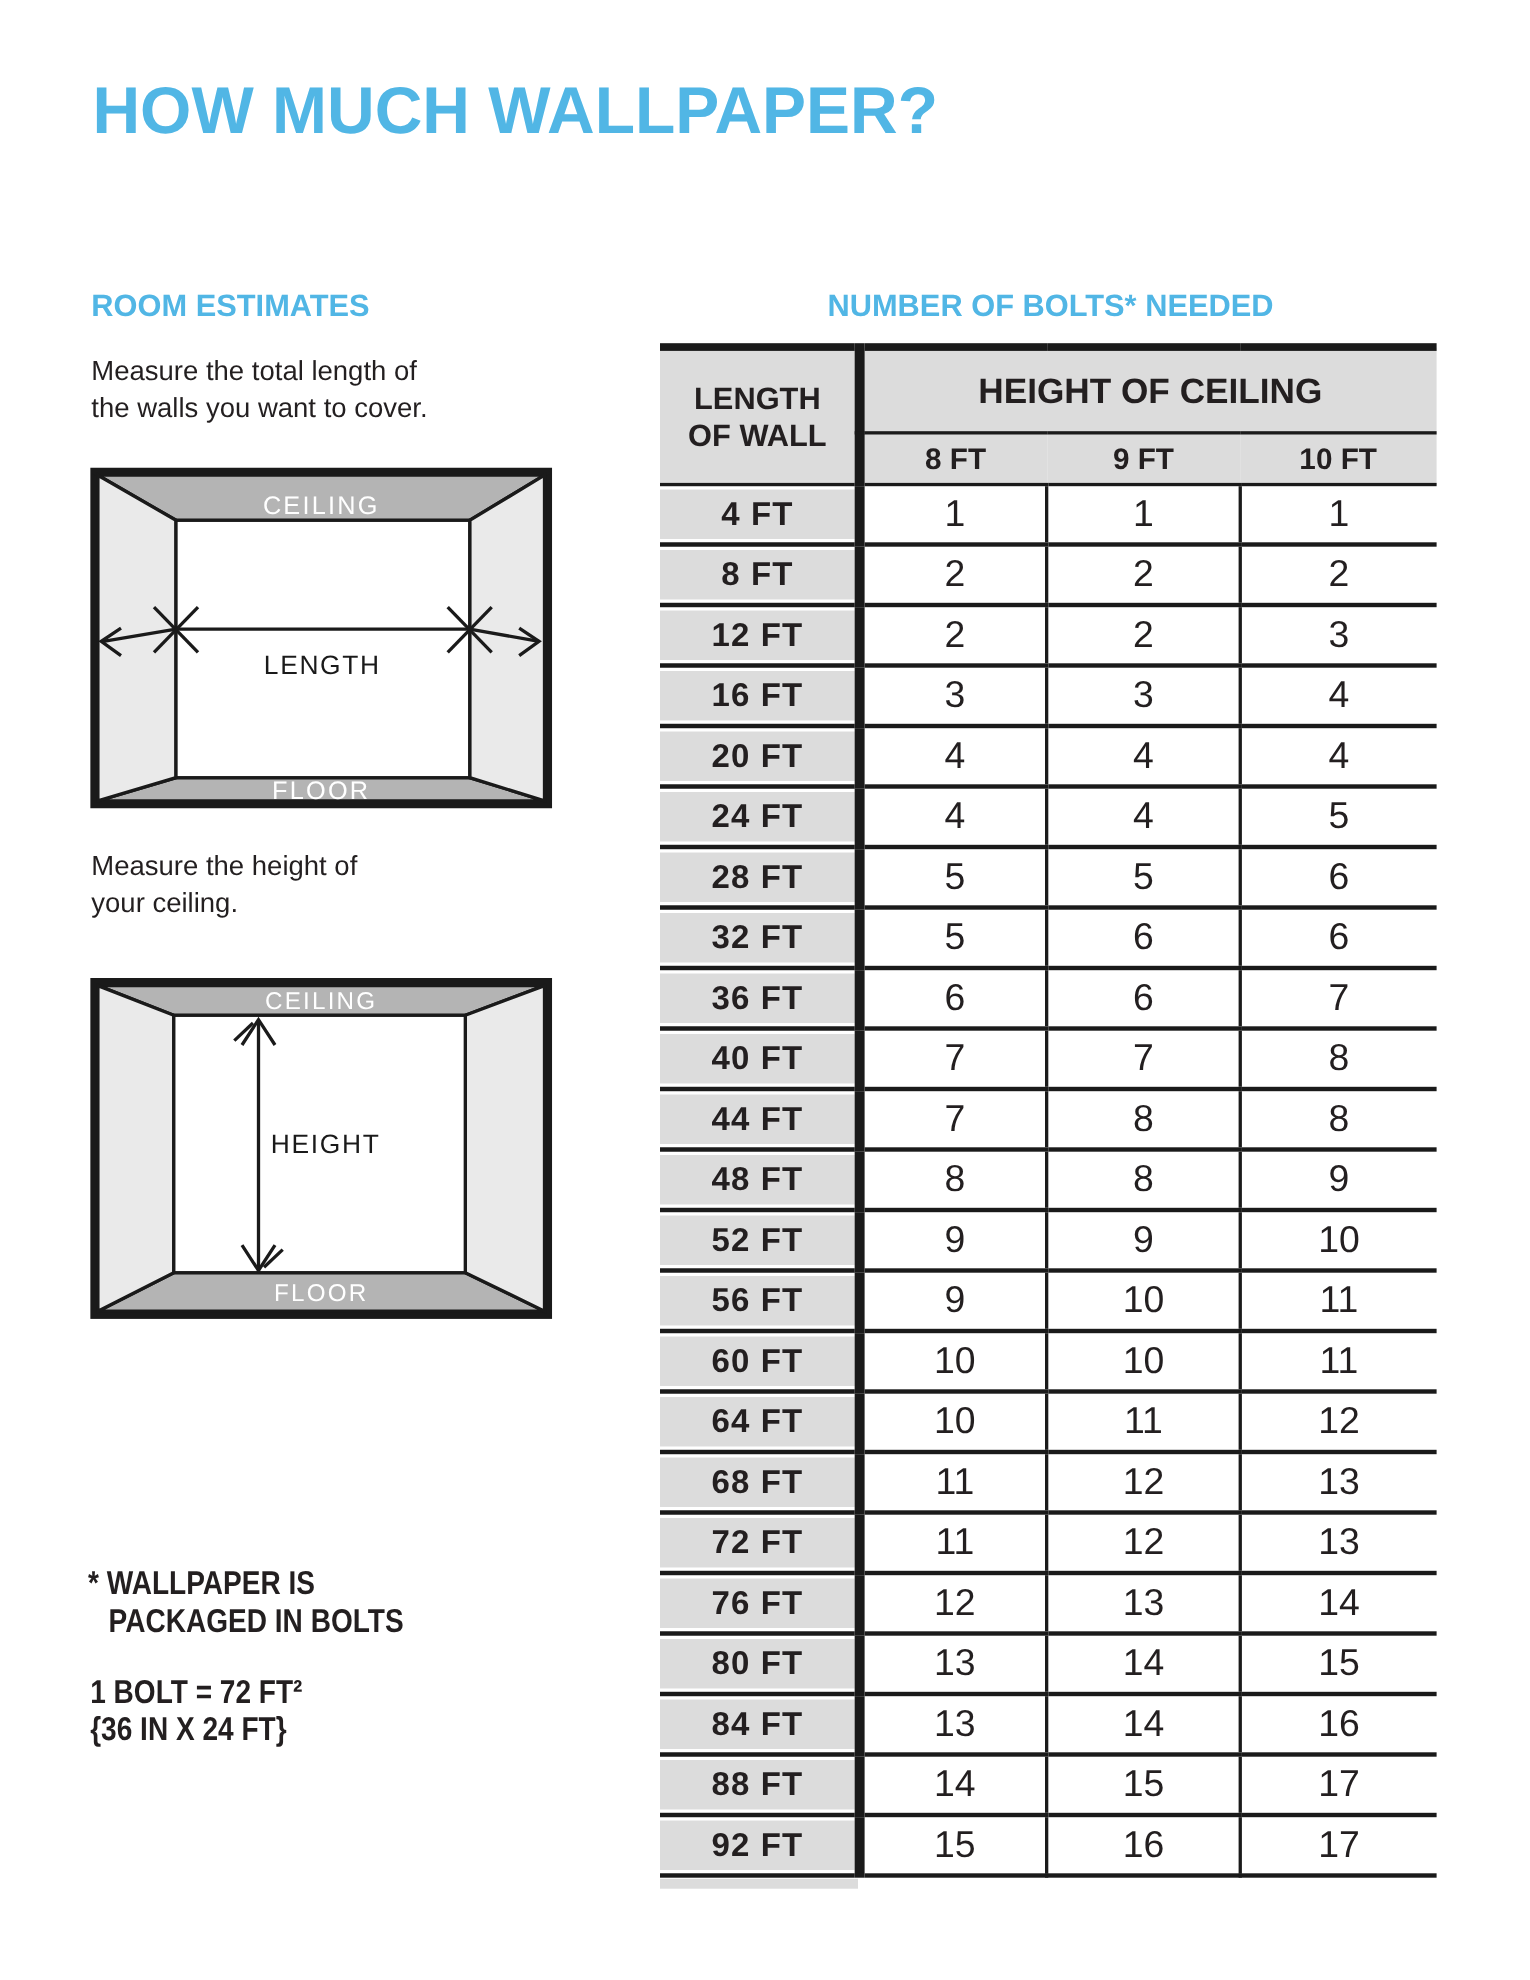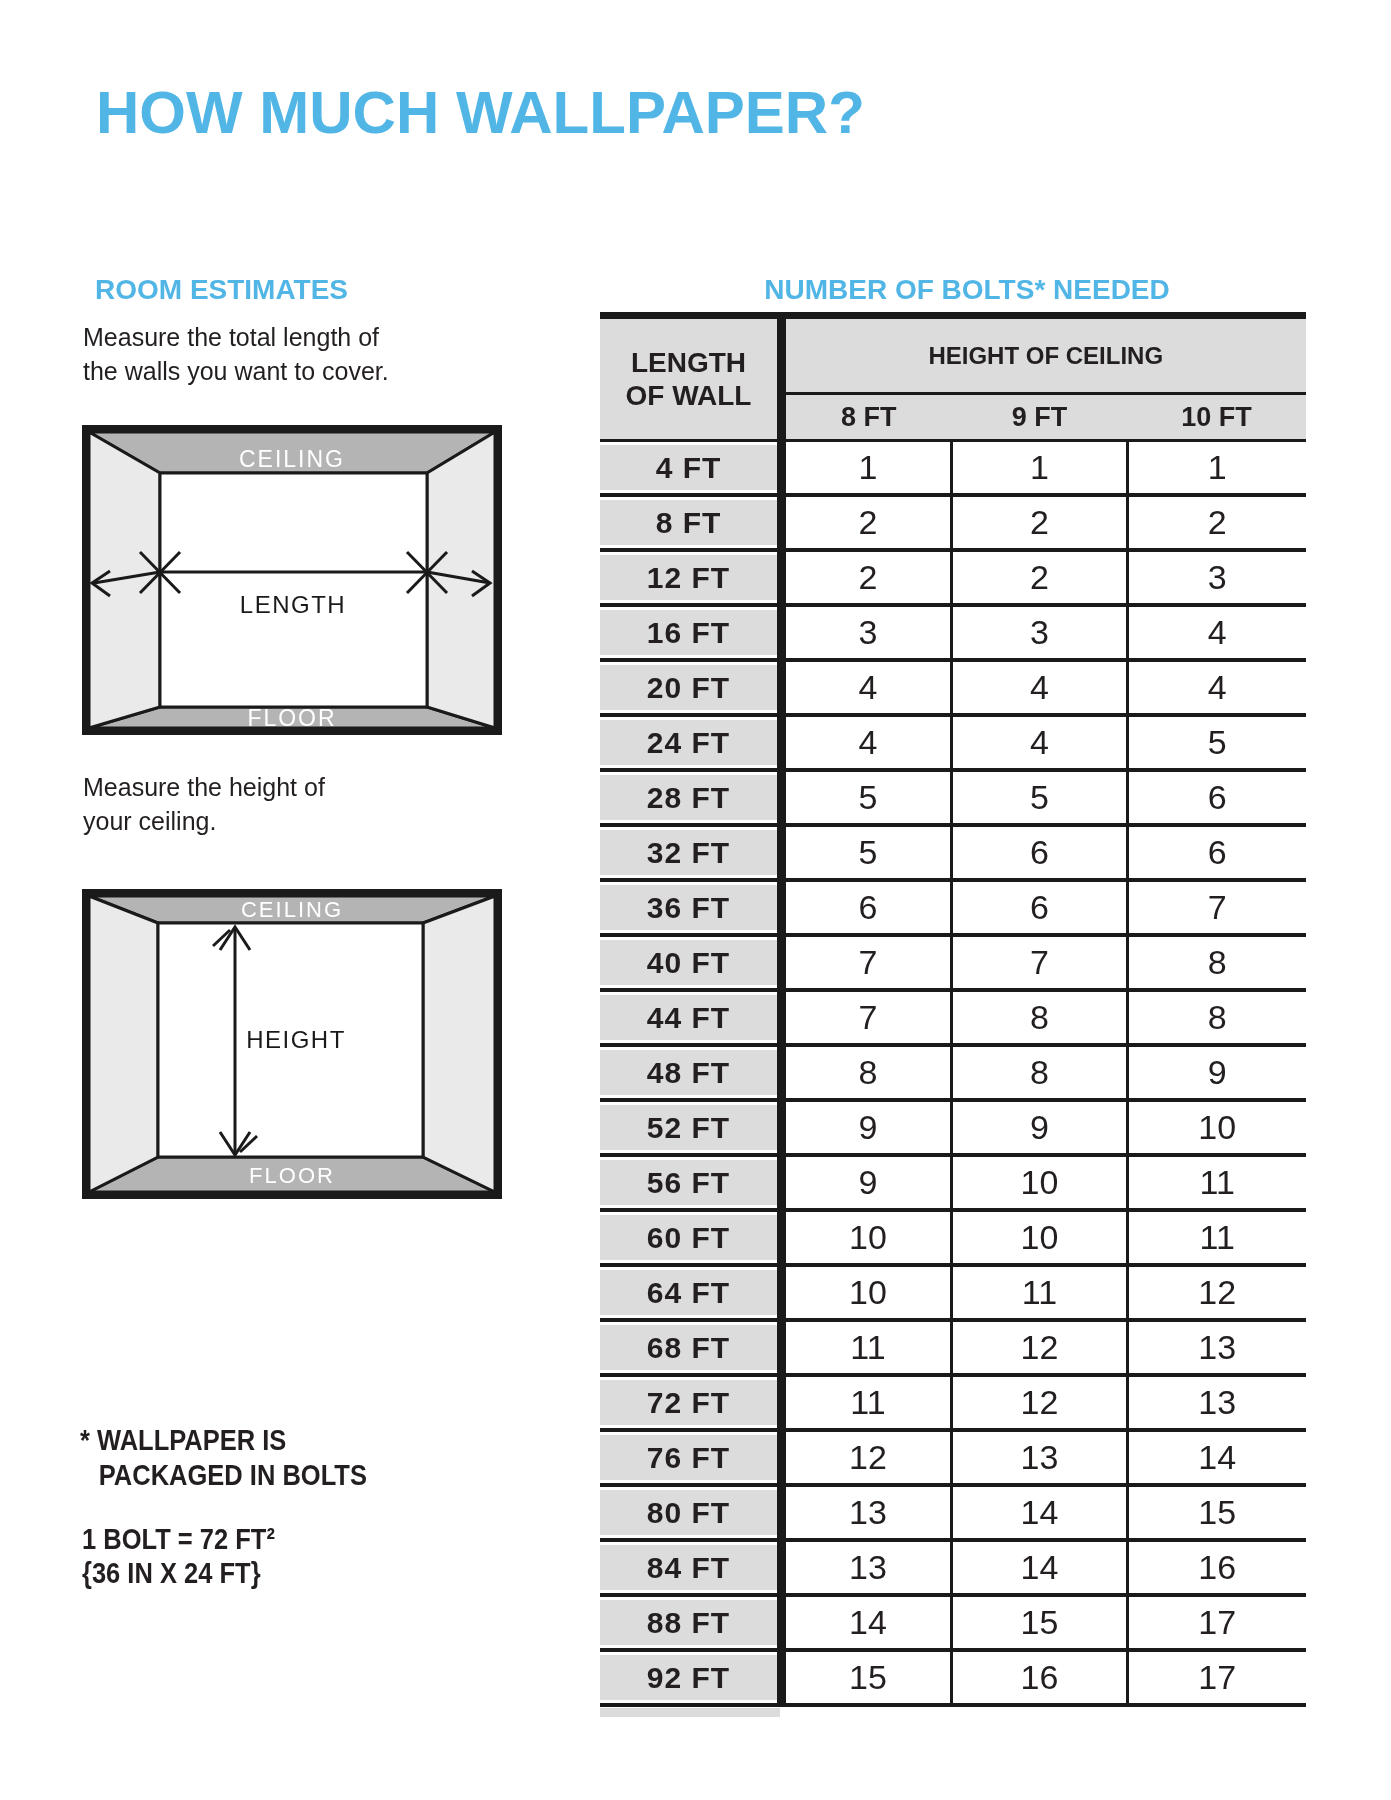--- a/index.html
+++ b/index.html
@@ -8,26 +8,26 @@
     --line:#1A1A1A;
     --cellgray:#DCDCDC;
     --slabgray:#B4B4B4;
     --wallgray:#EAEAEA;
   }
   html,body{margin:0;padding:0;background:#ffffff;}
   body{width:1391px;height:1800px;position:relative;font-family:"Liberation Sans",sans-serif;color:var(--ink);}
   .abs{position:absolute;}
 
   .page-title{
-    left:84px;top:66px;margin:12px;
+    left:84px;top:66px;margin:0;
     font-size:60px;font-weight:bold;color:var(--accent);
     letter-spacing:0px;white-space:nowrap;
   }
   .sec-heading{
-    margin:12px;font-size:28px;font-weight:bold;color:var(--accent);white-space:nowrap;
+    margin:0;font-size:28px;font-weight:bold;color:var(--accent);white-space:nowrap;
   }
   #room-estimates-heading{left:83px;top:262px;}
   #bolts-heading{left:600px;top:262px;width:710px;text-align:center;}
 
   .para{font-size:25px;line-height:34px;color:var(--ink);}
   #para1{left:83px;top:320px;}
   #para2{left:83px;top:770px;}
   #para3{left:83px;top:1224px;}
 
   .diagram{position:absolute;width:420px;height:310px;}
@@ -53,21 +53,21 @@
   }
   table.bolts th,table.bolts td{padding:0;margin:0;}
   th.corner{
     width:177px;background:var(--cellgray);
     border-right:9px solid var(--line);border-bottom:3px solid var(--line);
     font-size:28px;font-weight:bold;line-height:33px;text-align:center;color:var(--ink);
   }
   th.group{
     height:73px;background:var(--cellgray);
     border-bottom:3px solid var(--line);
-    font-size:24px;font-weight:bold;text-align:center;color:var(--ink);
+    font-size:32px;font-weight:bold;text-align:center;color:var(--ink);
   }
   tr.subhead th{
     height:44px;background:var(--cellgray);
     border-bottom:3px solid var(--line);
     font-size:27px;font-weight:bold;text-align:center;color:var(--ink);
   }
   tbody td{height:51px;text-align:center;vertical-align:middle;}
   tbody td.rowlabel{
     background:var(--cellgray);font-weight:bold;font-size:30px;letter-spacing:1px;
     border-right:9px solid var(--line);

